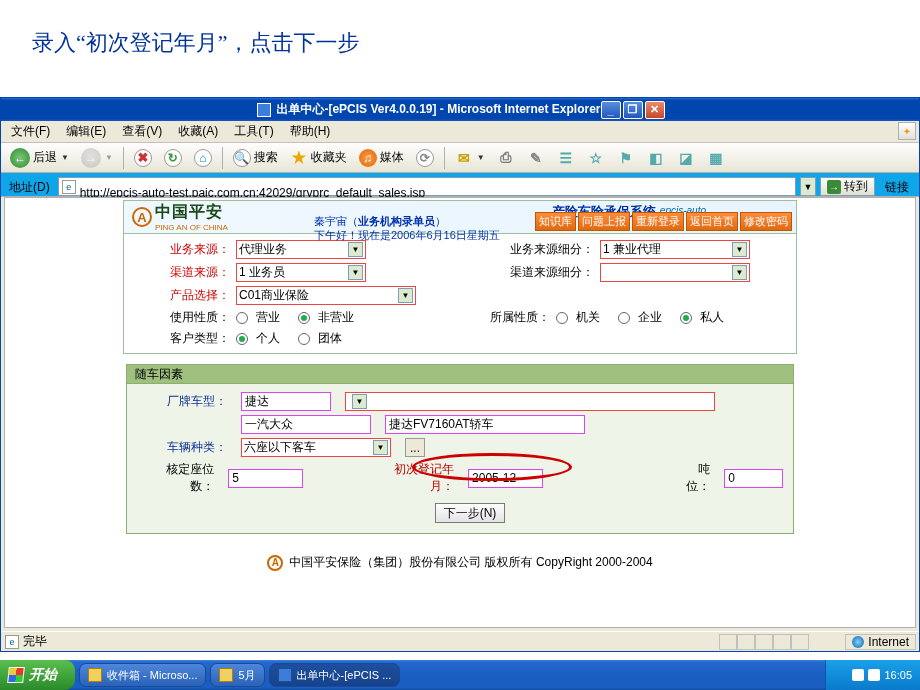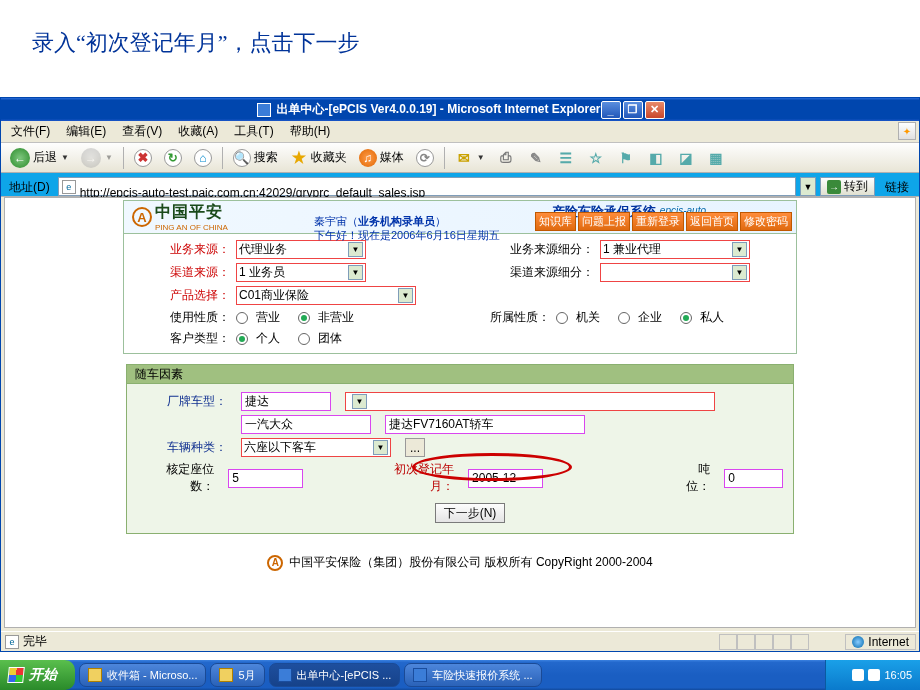--- a/index.html
+++ b/index.html
@@ -510,22 +510,18 @@
       <span>收件箱 - Microso...</span>
     </div>
   <div class="task">
       <span class="ti"></span>
       <span>5月</span>
     </div>
   <div class="task active">
       <span class="ti ie"></span>
       <span>出单中心-[ePCIS ...</span>
     </div>
-  <div class="task">
-      <span class="ti ie"></span>
-      <span>车险快速报价系统 ...</span>
-    </div>
   <div class="tray">
     <span class="ti2"></span>
     <span class="ti2"></span>
     <span>16:05</span>
   </div>
 </div>
 
 </body></html>

